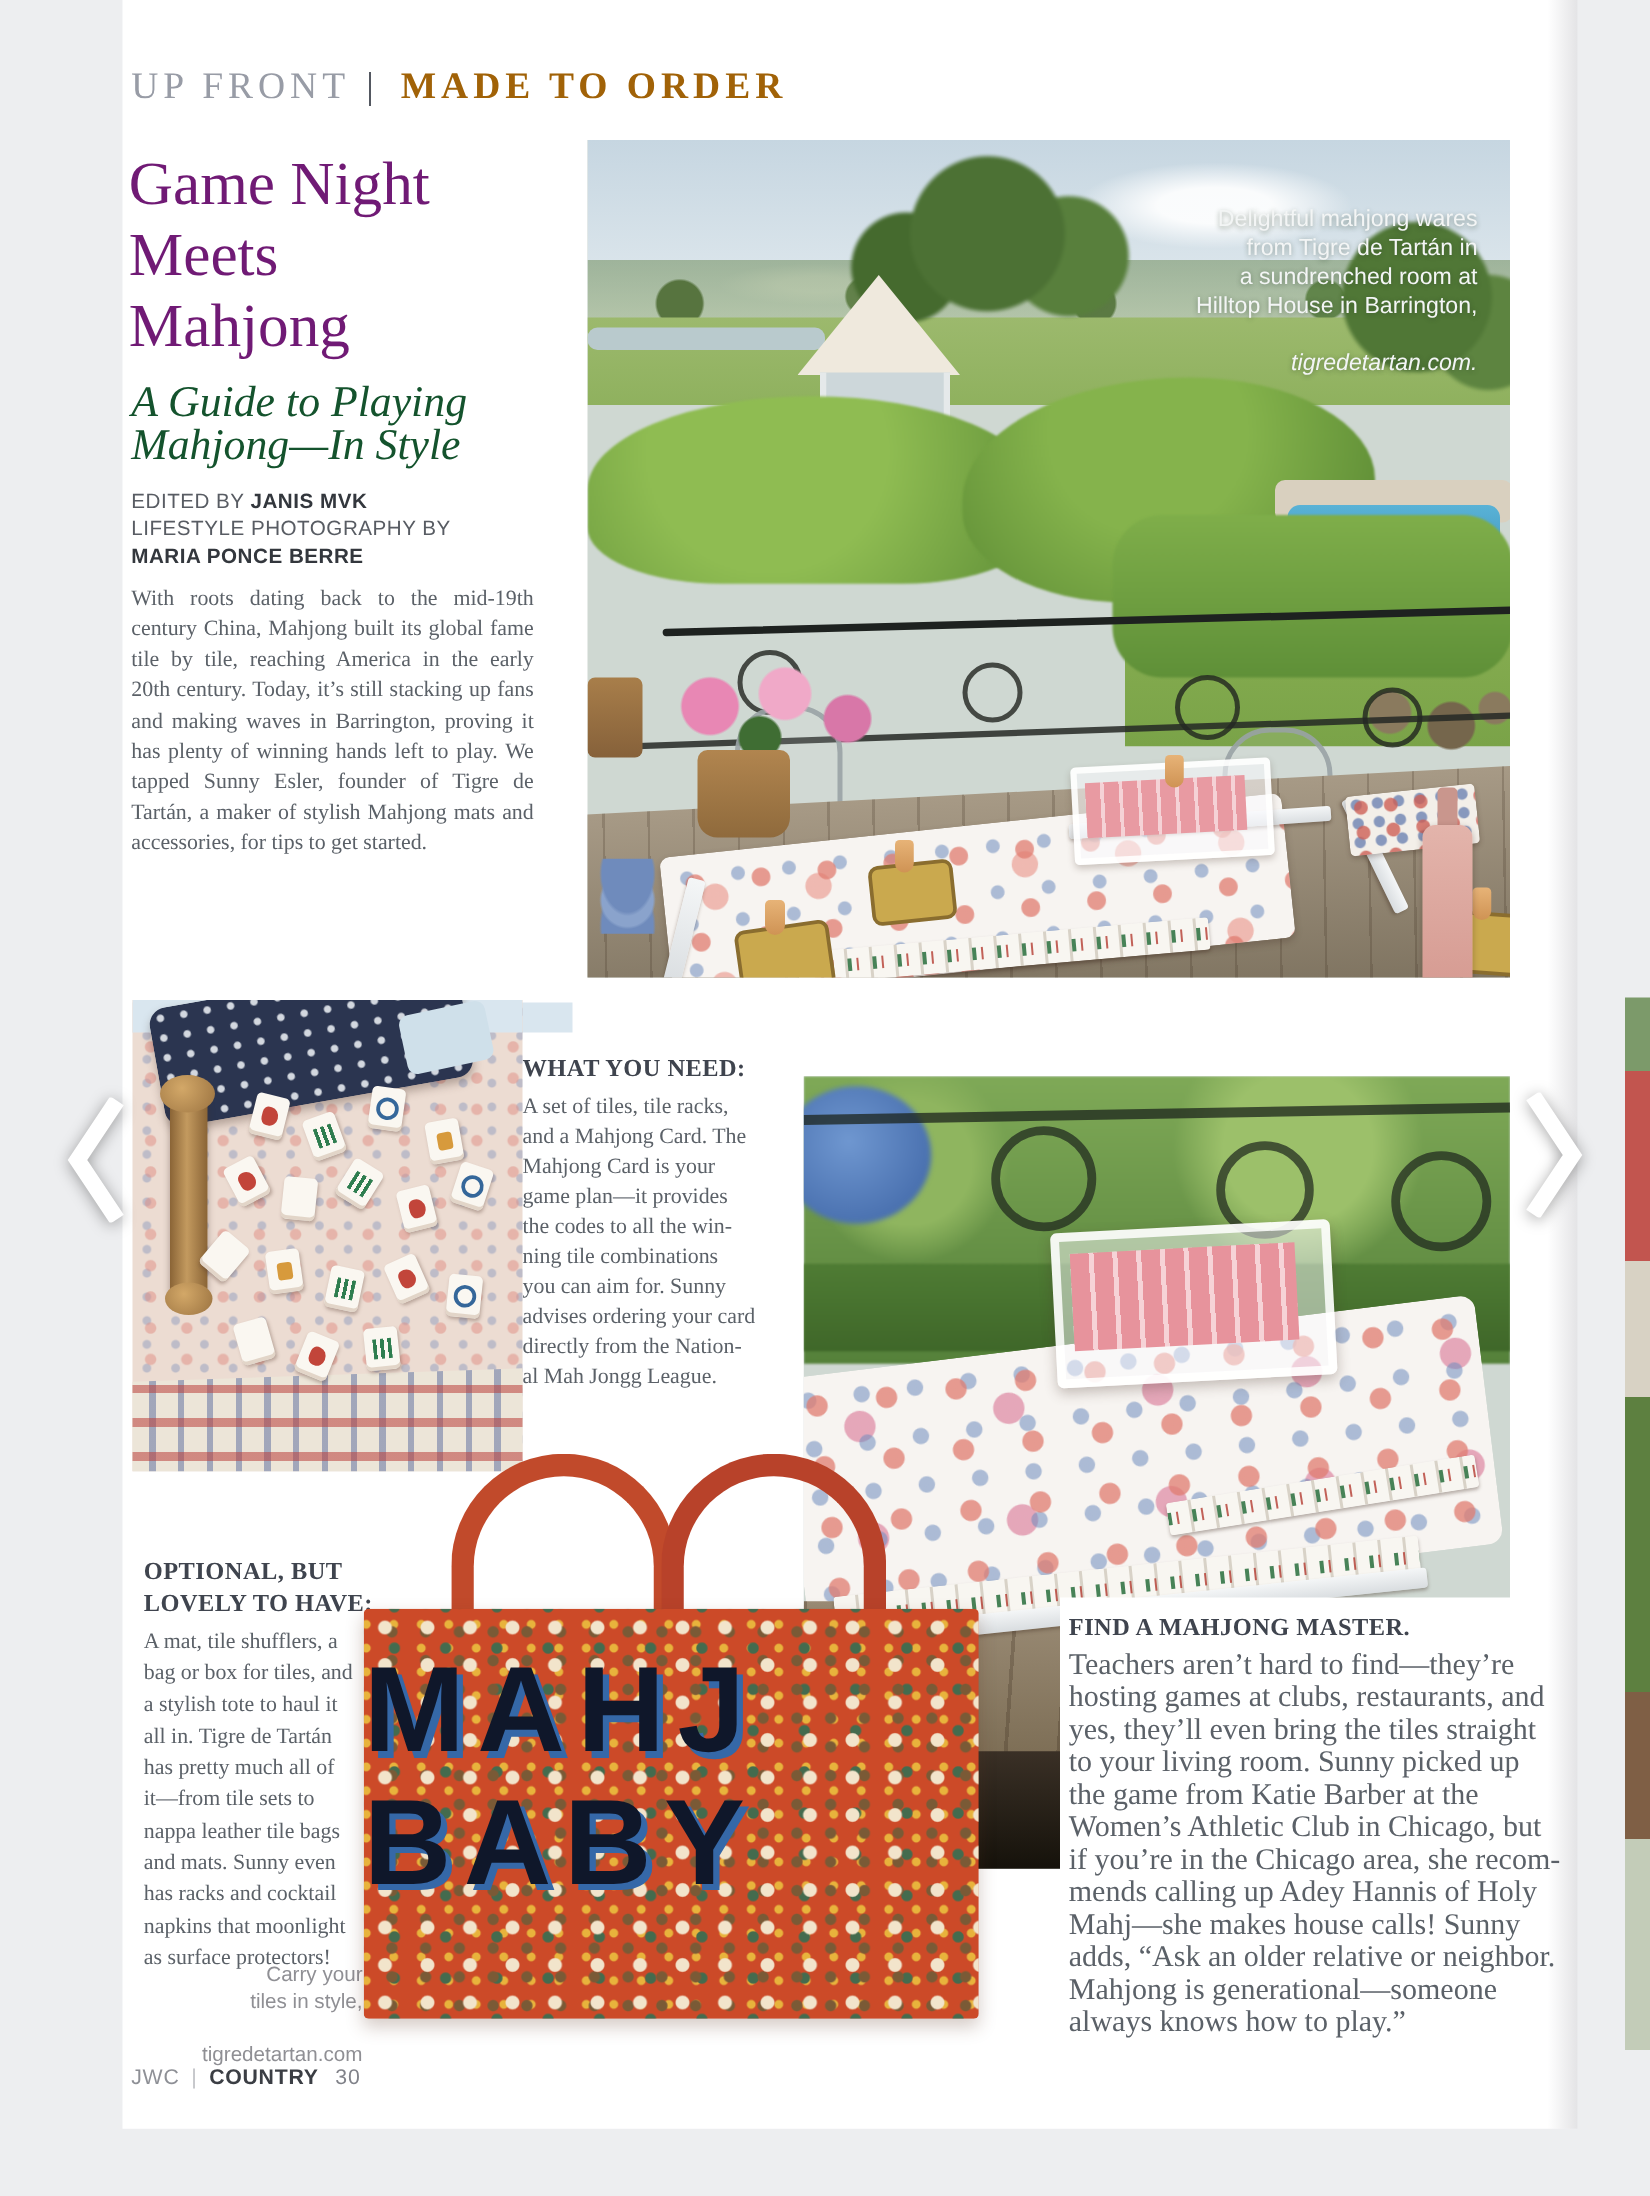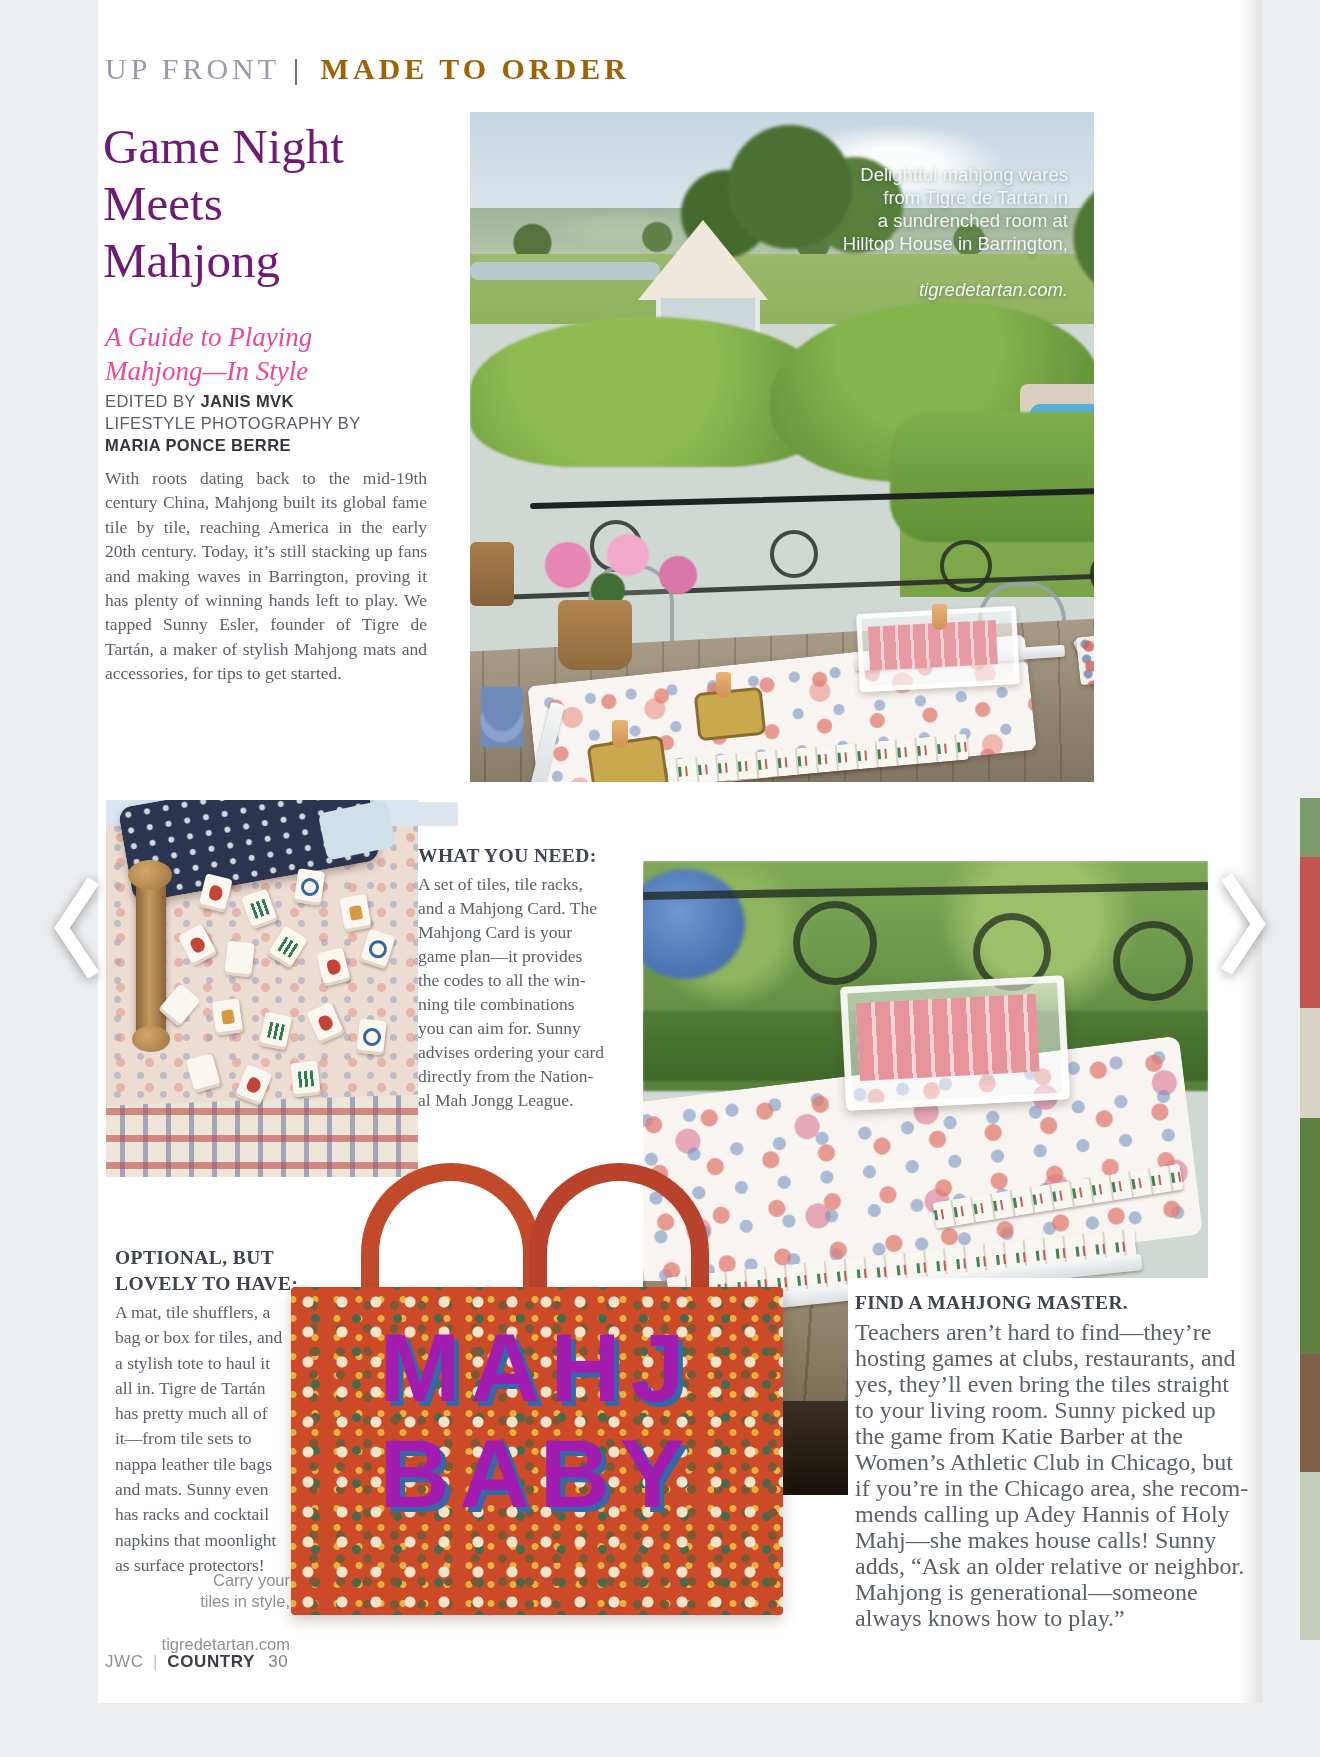--- a/index.html
+++ b/index.html
@@ -27,23 +27,23 @@
   .kicker .k-left{color:#989ca6;}
   .kicker .k-div{color:#4a4e58;padding:0 6px 0 2px;font-weight:400;}
   .kicker .k-right{color:#a16207;font-weight:700;}
   
   .title{
     position:absolute;left:5px;top:118px;width:360px;
     font-family:"Liberation Serif",serif;font-weight:400;
     font-size:49px;line-height:57px;color:#701a75;white-space:pre-line;
   }
   .subtitle{
-    position:absolute;left:7px;top:320px;width:340px;
+    position:absolute;left:7px;top:305px;width:340px;
     font-family:"Liberation Serif",serif;font-style:italic;
-    font-size:27px;line-height:34px;color:#ec4899;white-space:pre-line;
+    font-size:35px;line-height:34px;color:#14532d;white-space:pre-line;
   }
   .credits{
     position:absolute;left:7px;top:390px;width:340px;
     font-size:16.5px;line-height:22px;color:#585c63;letter-spacing:.4px;
   }
   .credits b{color:#33373d;font-weight:700;}
   .intro{
     position:absolute;left:7px;top:466px;width:322px;
     font-family:"Liberation Serif",serif;font-size:17.5px;line-height:24.4px;
     color:#5b6168;text-align:justify;
@@ -73,21 +73,21 @@
     position:absolute;left:7px;top:1652px;font-size:17px;letter-spacing:.6px;white-space:nowrap;
   }
   .footer .f-brand{color:#8e9096;}
   .footer .f-div{color:#c0c2c6;padding:0 4px;}
   .footer .f-title{color:#3b3e44;font-weight:700;}
   .footer .f-num{color:#808289;padding-left:8px;}
   
   .photo{position:absolute;overflow:hidden;background:#cfd8d2;z-index:1;}
   .ph{position:absolute;}
   
-  .hero{left:372px;top:112px;width:624px;height:670px;}
+  .hero{left:372px;top:112px;width:738px;height:670px;}
   .hero .sky{left:0;top:0;width:100%;height:210px;
     background:
       radial-gradient(ellipse at 68% 25%, rgba(255,255,255,.9) 0 46px, transparent 110px),
       radial-gradient(ellipse at 25% 55%, rgba(255,255,255,.7) 0 30px, transparent 80px),
       linear-gradient(#c6d6e1,#e3ebef 70%,#dde6e9);}
   .hero .farline{left:0;top:96px;width:100%;height:58px;
     background:
       radial-gradient(circle at 10% 60%, #57743f 0 18px, transparent 20px),
       radial-gradient(circle at 30% 50%, #62814a 0 14px, transparent 16px),
       radial-gradient(circle at 55% 60%, #5b7a43 0 16px, transparent 18px),
@@ -255,23 +255,23 @@
   .tote .body{position:absolute;left:0;top:130px;width:492px;height:328px;border-radius:4px;
     background-color:#cc4a28;
     background-image:
       radial-gradient(circle, #f2e4cb 0 5px, transparent 6px),
       radial-gradient(circle, #7a5a36 0 4px, transparent 5px),
       radial-gradient(circle, #446b4e 0 4px, transparent 5px),
       radial-gradient(circle, #e8b33c 0 3px, transparent 4px);
     background-size:34px 30px,27px 23px,41px 33px,22px 19px;
     background-position:0 0,9px 7px,4px 15px,13px 3px;
     box-shadow:0 6px 14px rgba(90,50,30,.25);}
-  .tote .letters{position:absolute;left:0;top:158px;width:100%;text-align:center;
+  .tote .letters{position:absolute;left:0;top:158px;width:100%;
     font-weight:700;font-size:97px;line-height:106px;letter-spacing:10px;
-    color:#a21caf;text-shadow:5px 5px 0 #3568a8;white-space:pre-line;}
+    color:#0f172a;text-shadow:5px 5px 0 #3568a8;white-space:pre-line;}
   
   .navbtn{position:absolute;z-index:9;cursor:pointer;filter:drop-shadow(0 2px 6px rgba(0,0,0,.35));}
   .navbtn svg{display:block;}
   .prev{left:46px;top:878px;}
   .next{left:1212px;top:874px;}
   .next-preview{position:absolute;left:1300px;top:798px;width:20px;height:842px;z-index:2;
     background:linear-gradient(
       #7c9a6a 0 7%, #c2554f 7% 25%, #d8d2c4 25% 38%,
       #5d8040 38% 66%, #7f5f45 66% 80%, #c3ccb8 80% 100%);}
 </style>

